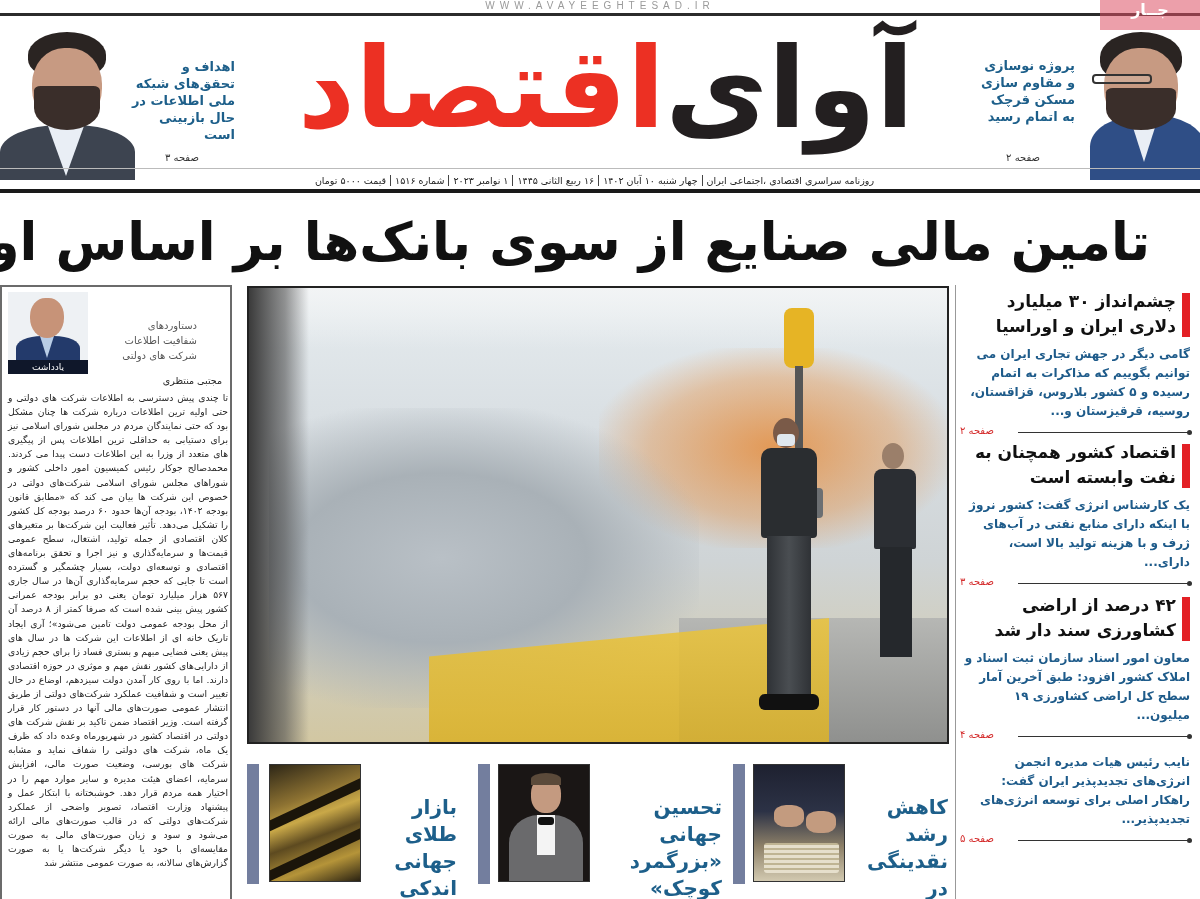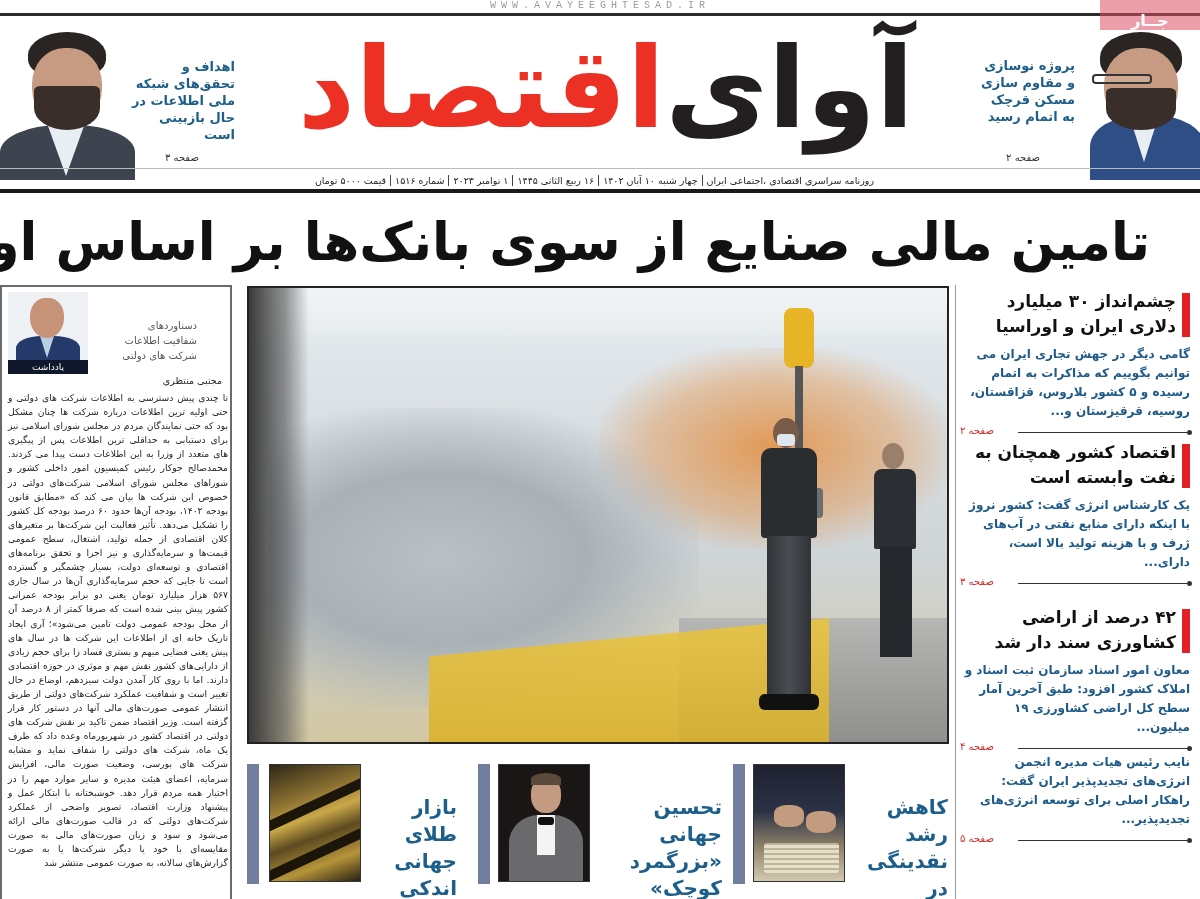--- a/index.html
+++ b/index.html
@@ -3,27 +3,27 @@
 <meta charset="utf-8">
 <style>
   * { box-sizing: border-box; margin: 0; padding: 0; }
   html, body { width: 1200px; height: 899px; overflow: hidden; background: #ffffff; }
   body { font-family: "DejaVu Sans", sans-serif; color: #1a1a1a; position: relative; }
 
   
   .site-url {
     position: absolute; top: 0; left: 400px; width: 400px; height: 12px;
     text-align: center; direction: ltr;
-    font-family: Liberation Mono, monospace; font-size: 10px; letter-spacing: 5px; color: #9a9a9a;
+    font-family: Liberation Sans, sans-serif; font-size: 10px; letter-spacing: 5px; color: #9a9a9a;
   }
   .top-rule { position: absolute; top: 13px; left: 0; width: 1200px; height: 3px; background: #2b2b2b; }
   .corner-tag {
     position: absolute; top: 0; right: 0; width: 100px; height: 30px;
     background: rgba(220,80,100,0.55);
-    display: flex; align-items: flex-end; justify-content: center;
+    display: flex; align-items: flex-start; justify-content: center;
   }
   .corner-tag span { color: #fff; font-size: 16px; font-weight: bold; }
 
   .teaser {
     position: absolute; top: 30px; height: 150px; overflow: hidden;
   }
   .teaser-right { right: 0; width: 220px; }
   .teaser-left { left: 0; width: 235px; }
   .portrait {
     position: absolute; bottom: 0; overflow: hidden;
@@ -282,21 +282,21 @@
   </div>
   <div class="news-item" style="top:155px;">
     <div class="ni-head"><span class="ni-bar"></span><span>اقتصاد کشور همچنان به نفت وابسته است</span></div>
     <div class="ni-body">یک کارشناس انرژی گفت: کشور نروژ با اینکه دارای منابع نفتی در آب‌های ژرف و با هزینه تولید بالا است، دارای...</div>
     <div class="ni-foot">
         <span class="ni-page">صفحه ۳</span>
         <span class="ni-line"></span>
         <span class="ni-dot"></span>
       </div>
   </div>
-  <div class="news-item" style="top:320px;">
+  <div class="news-item" style="top:308px;">
     <div class="ni-head"><span class="ni-bar"></span><span>۴۲ درصد از اراضی کشاورزی سند دار شد</span></div>
     <div class="ni-body">معاون امور اسناد سازمان ثبت اسناد و املاک کشور افزود: طبق آخرین آمار سطح کل اراضی کشاورزی ۱۹ میلیون...</div>
     <div class="ni-foot">
         <span class="ni-page">صفحه ۴</span>
         <span class="ni-line"></span>
         <span class="ni-dot"></span>
       </div>
   </div>
   <div class="news-item" style="top:462px;">
     <div class="ni-body">نایب رئیس هیات مدیره انجمن انرژی‌های تجدیدپذیر ایران گفت: راهکار اصلی برای توسعه انرژی‌های تجدیدپذیر...</div>

